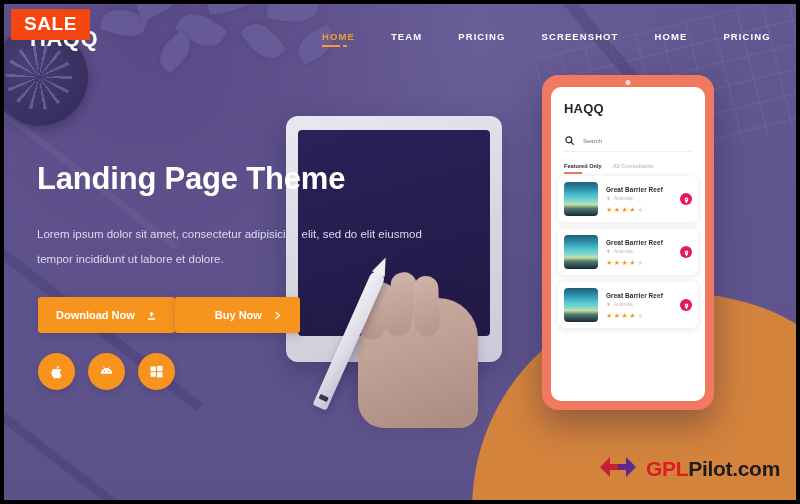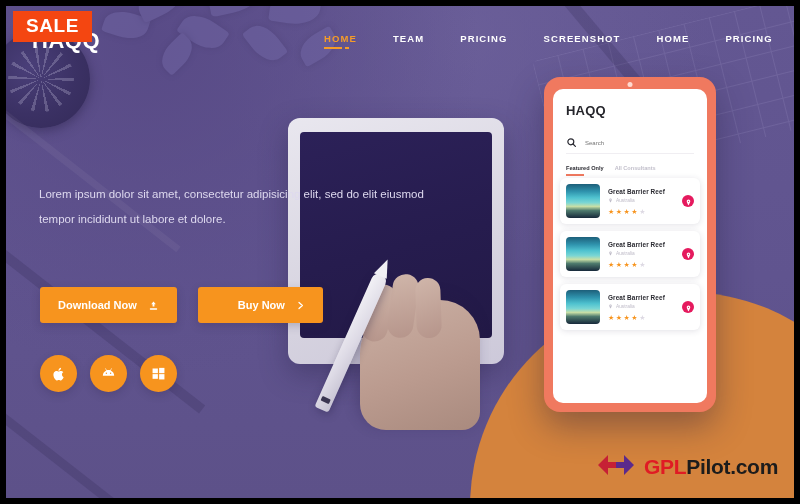--- a/index.html
+++ b/index.html
@@ -8,21 +8,21 @@
     font-family: "Liberation Sans", sans-serif;
     background: #ffffff;
     overflow: hidden;
   }
 
   .screen {
     position: relative;
     width: 800px; height: 504px;
     background: #60548f;
     overflow: hidden;
-    border: 6px solid #000000;
+    border: 4px solid #000000;
   }
 
   
   .bg-base {
     position: absolute; inset: 0;
     background:
       radial-gradient(circle at 18% 8%, rgba(88,74,134,.95) 0%, rgba(96,84,143,0) 42%),
       radial-gradient(circle at 58% 6%, rgba(110,98,156,.65) 0%, rgba(96,84,143,0) 38%),
       linear-gradient(180deg, #635792 0%, #60548f 55%, #5d5189 100%);
   }
@@ -157,22 +157,22 @@
     line-height: 1.35; letter-spacing: -.2px;
   }
   .hero p {
     margin-top: 22px;
     color: #ded9ef; font-size: 11.5px; line-height: 2.2;
     max-width: 390px;
   }
 
   
   .btn-row {
-    position: absolute; left: 34px; top: 281px; z-index: 30;
-    display: flex; gap: 21px;
+    position: absolute; left: 34px; top: 293px; z-index: 30;
+    display: flex; 
   }
   .btn {
     display: inline-flex; align-items: center; justify-content: center; gap: 11px;
     background: #f7941e; color: #ffffff;
     font-size: 11px; font-weight: bold;
     border: none; border-radius: 3px;
     padding: 0 18px; height: 36px;
     cursor: pointer;
     box-shadow: 0 3px 9px rgba(40,30,70,.22);
   }
@@ -360,20 +360,21 @@
     <a class="nav-item">SCREENSHOT</a>
     <a class="nav-item">HOME</a>
     <a class="nav-item">PRICING</a>
     <a class="nav-item">HAQQ</a>
 
   </nav>
 
   <div class="hero">
     <h1>
       <br>
+      <span>Landing Page Theme</span>
     </h1>
     <p>Lorem ipsum dolor sit amet, consectetur adipisicing elit, sed do elit eiusmod tempor incididunt ut labore et dolore.</p>
   </div>
 
   <div class="btn-row">
     <button class="btn primary">
       <span>Download Now</span>
       <span>
         <svg width="11" height="11" viewBox="0 0 24 24" fill="#fff">
           <path d="M12 3l5 6h-3v5h-4V9H7l5-6z"></path>

